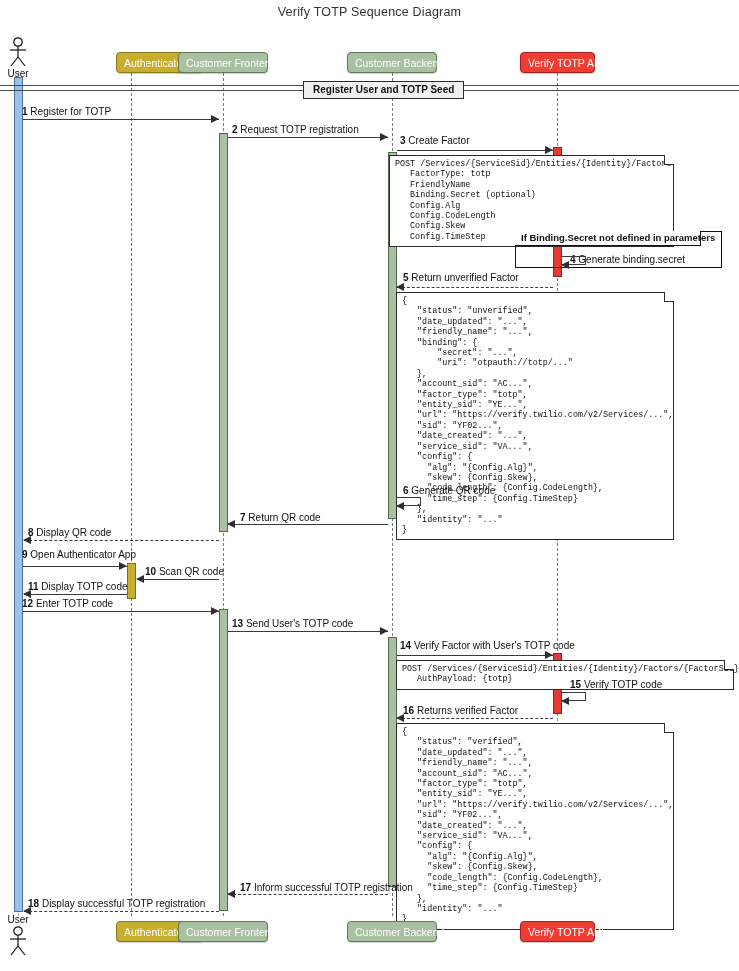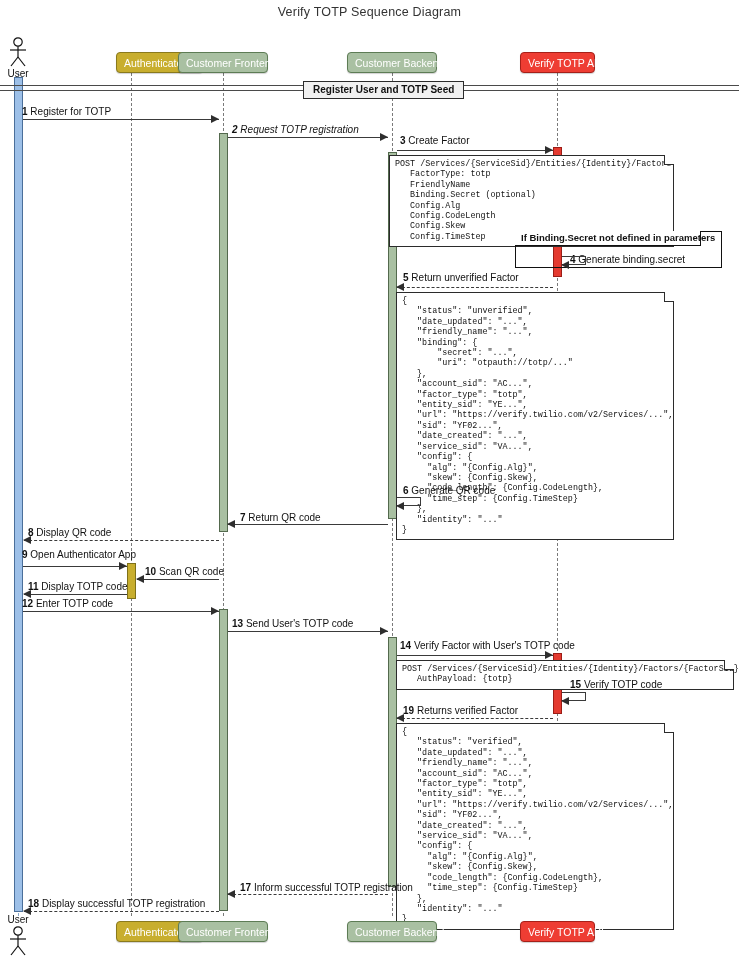--- a/index.html
+++ b/index.html
@@ -142,21 +142,21 @@
   <div class="divider-lines" style="top:85px;">
     <i style="top:0px;"></i>
       <i style="top:5px;"></i>
   </div>
   <div class="divider-box" style="left:303px; top:81px;"><span>Register User and TOTP Seed</span></div>
 
   <div class="mlabel" style="left:22px; top:106px;"><b>1</b> <span>Register for TOTP</span></div>
   <div class="msg" style="left:23px; top:119px; width:196px;"></div>
   <div class="arrowhead right" style="left:211px; top:115px;"></div>
 
-  <div class="mlabel" style="left:232px; top:124px;font-style:italic;"><b>2</b> <span>Request TOTP registration</span></div>
+  <div class="mlabel" style="left:232px; top:124px;"><b>2</b> <span>Request TOTP registration</span></div>
   <div class="msg" style="left:228px; top:137px; width:160px;"></div>
   <div class="arrowhead right" style="left:380px; top:133px;"></div>
 
   <div class="mlabel" style="left:400px; top:135px;"><b>3</b> <span>Create Factor</span></div>
   <div class="msg" style="left:397px; top:150px; width:156px;"></div>
   <div class="arrowhead right" style="left:545px; top:146px;"></div>
 
   <div class="note" style="left:389px; top:155px; width:285px;"><span class="fold"></span><span>POST /Services/{ServiceSid}/Entities/{Identity}/Factors
    FactorType: totp
    FriendlyName
@@ -237,21 +237,21 @@
   <div class="msg" style="left:397px; top:655px; width:156px;"></div>
   <div class="arrowhead right" style="left:545px; top:651px;"></div>
 
   <div class="note" style="left:396px; top:660px; width:338px;"><span class="fold"></span><span>POST /Services/{ServiceSid}/Entities/{Identity}/Factors/{FactorSid}
    AuthPayload: {totp}</span></div>
 
   <div class="mlabel" style="left:570px; top:679px;"><b>15</b> <span>Verify TOTP code</span></div>
   <div class="selfmsg" style="left:562px; top:692px; width:24px; height:9px;"></div>
   <div class="arrowhead left" style="left:561px; top:697px;"></div>
 
-  <div class="mlabel" style="left:403px; top:705px;"><b>19</b> <span>Returns verified Factor</span></div>
+  <div class="mlabel" style="left:403px; top:705px;"><b>16</b> <span>Returns verified Factor</span></div>
   <div class="msg dotted" style="left:397px; top:718px; width:156px;"></div>
   <div class="arrowhead left" style="left:396px; top:714px;"></div>
 
   <div class="note" style="left:396px; top:723px; width:278px;"><span class="fold"></span><span>{
    "status": "verified",
    "date_updated": "...",
    "friendly_name": "...",
    "account_sid": "AC...",
    "factor_type": "totp",
    "entity_sid": "YE...",

